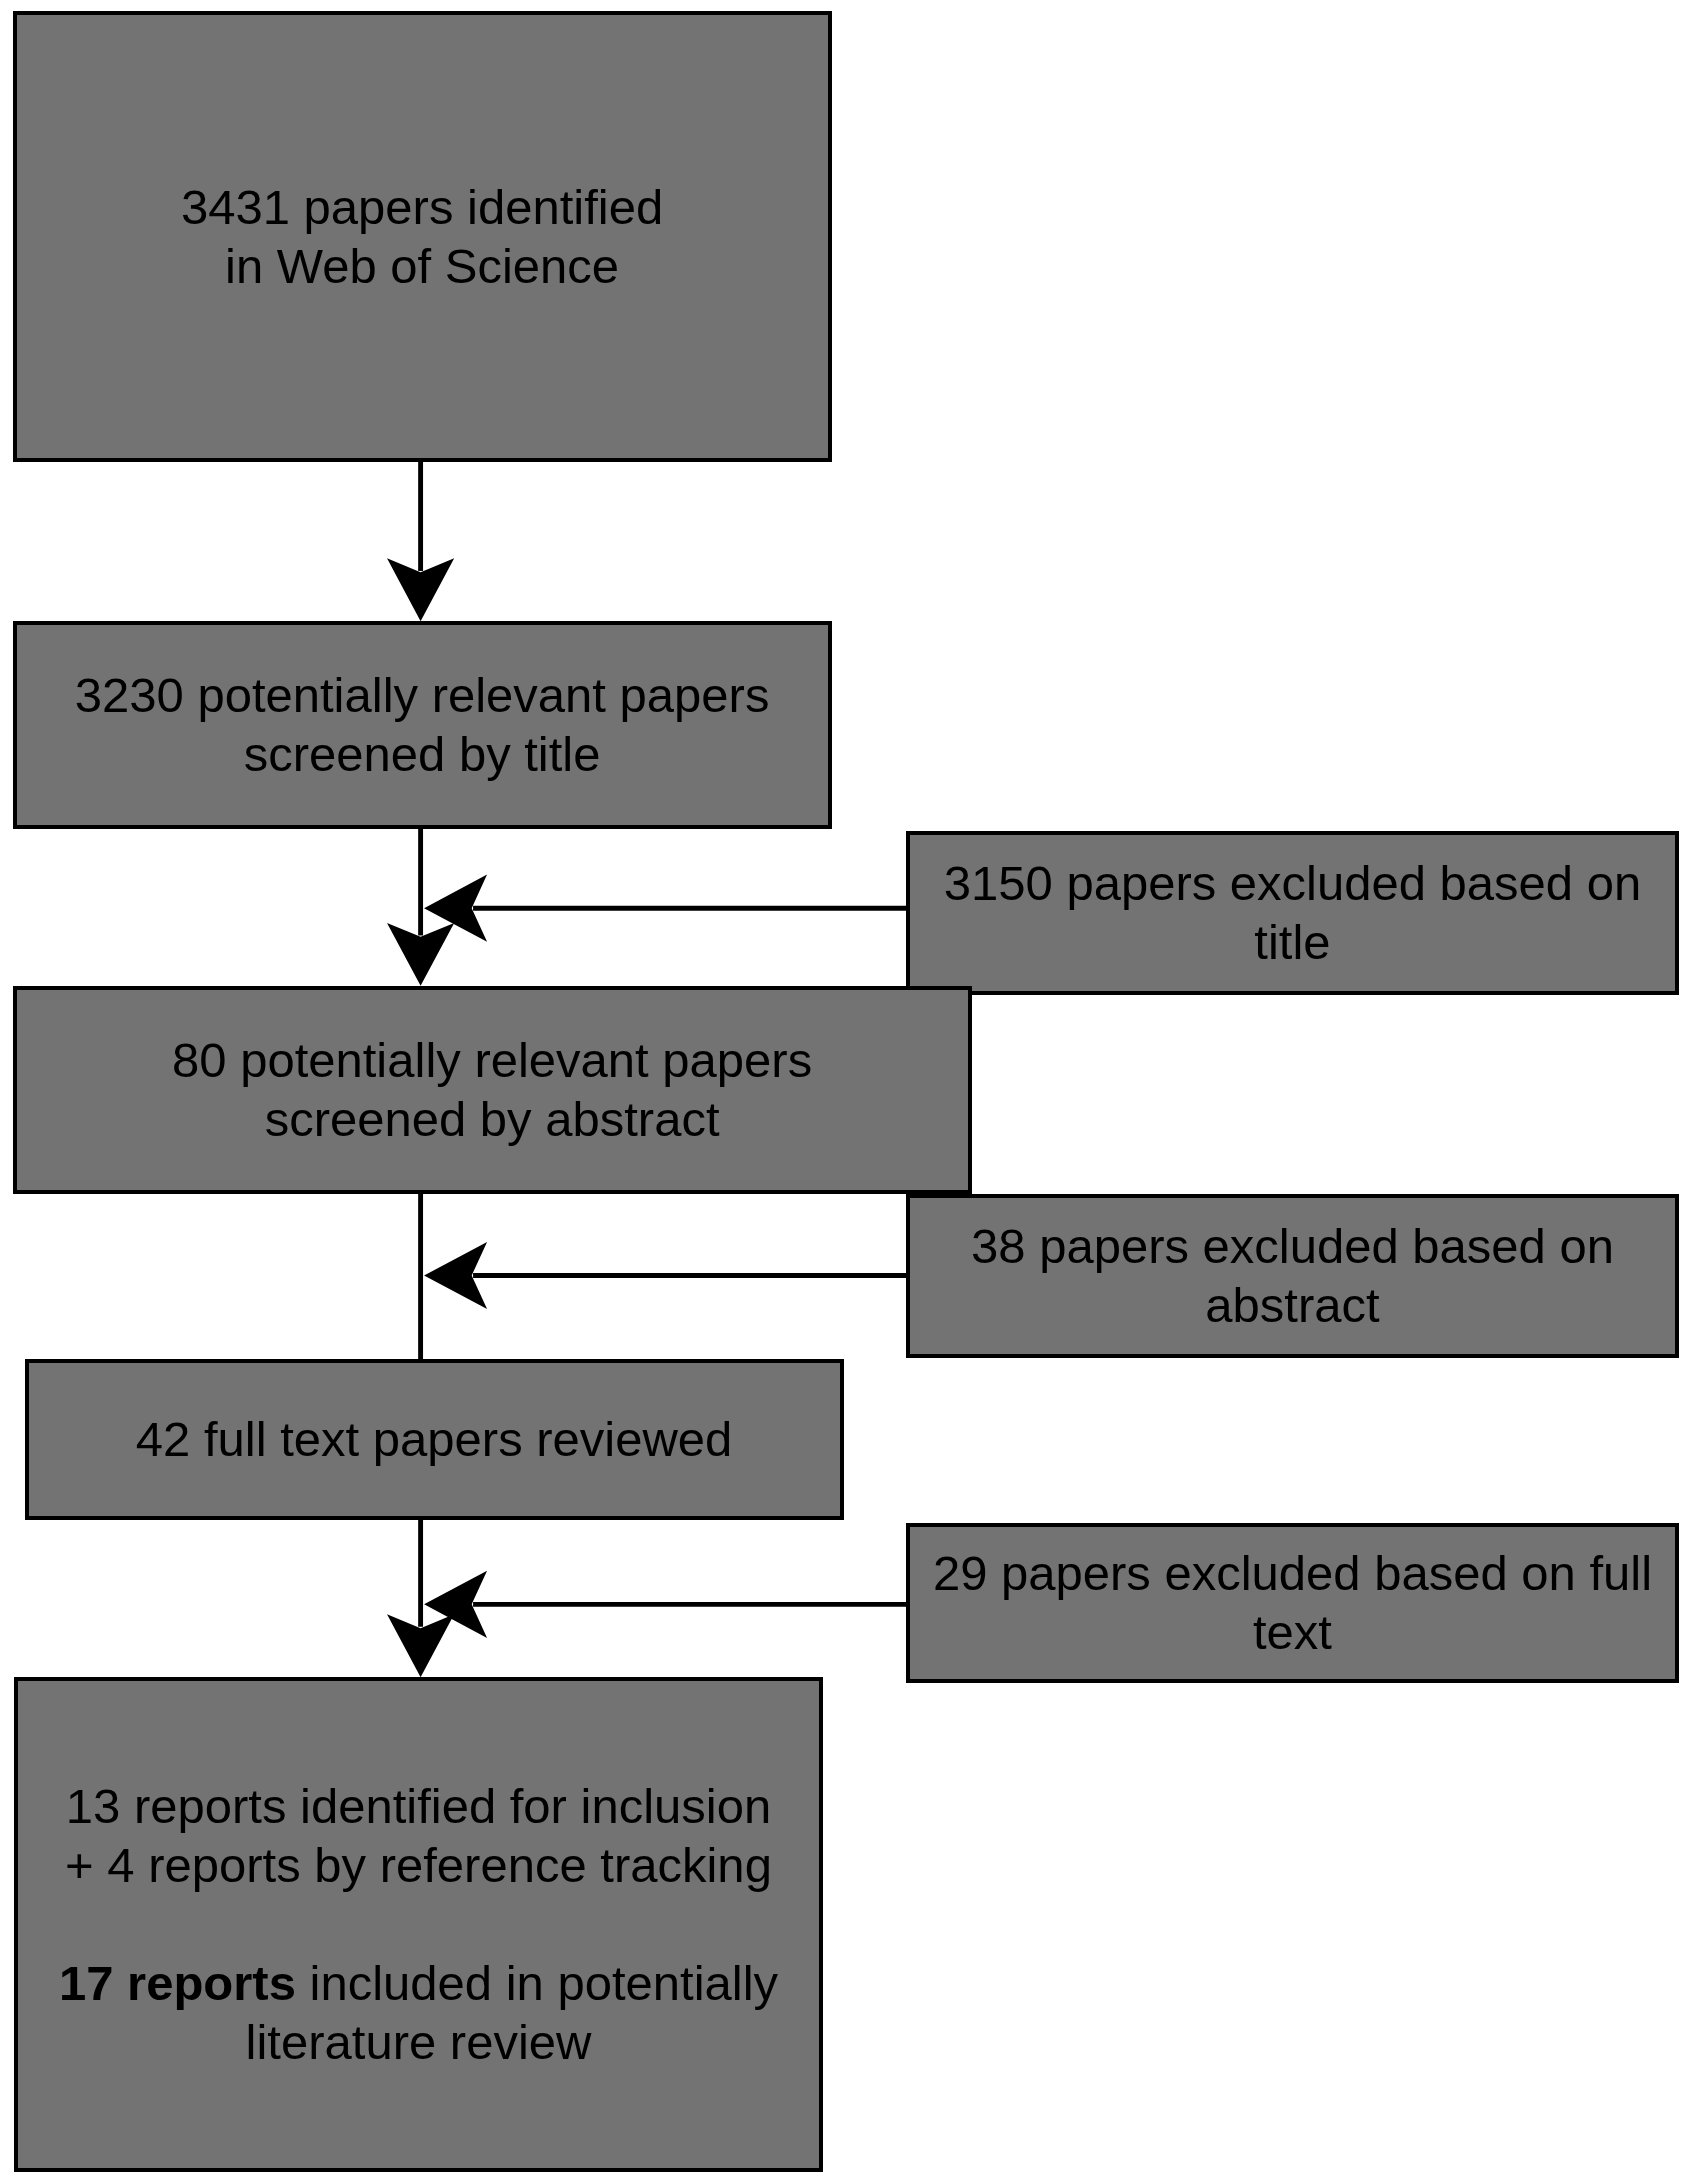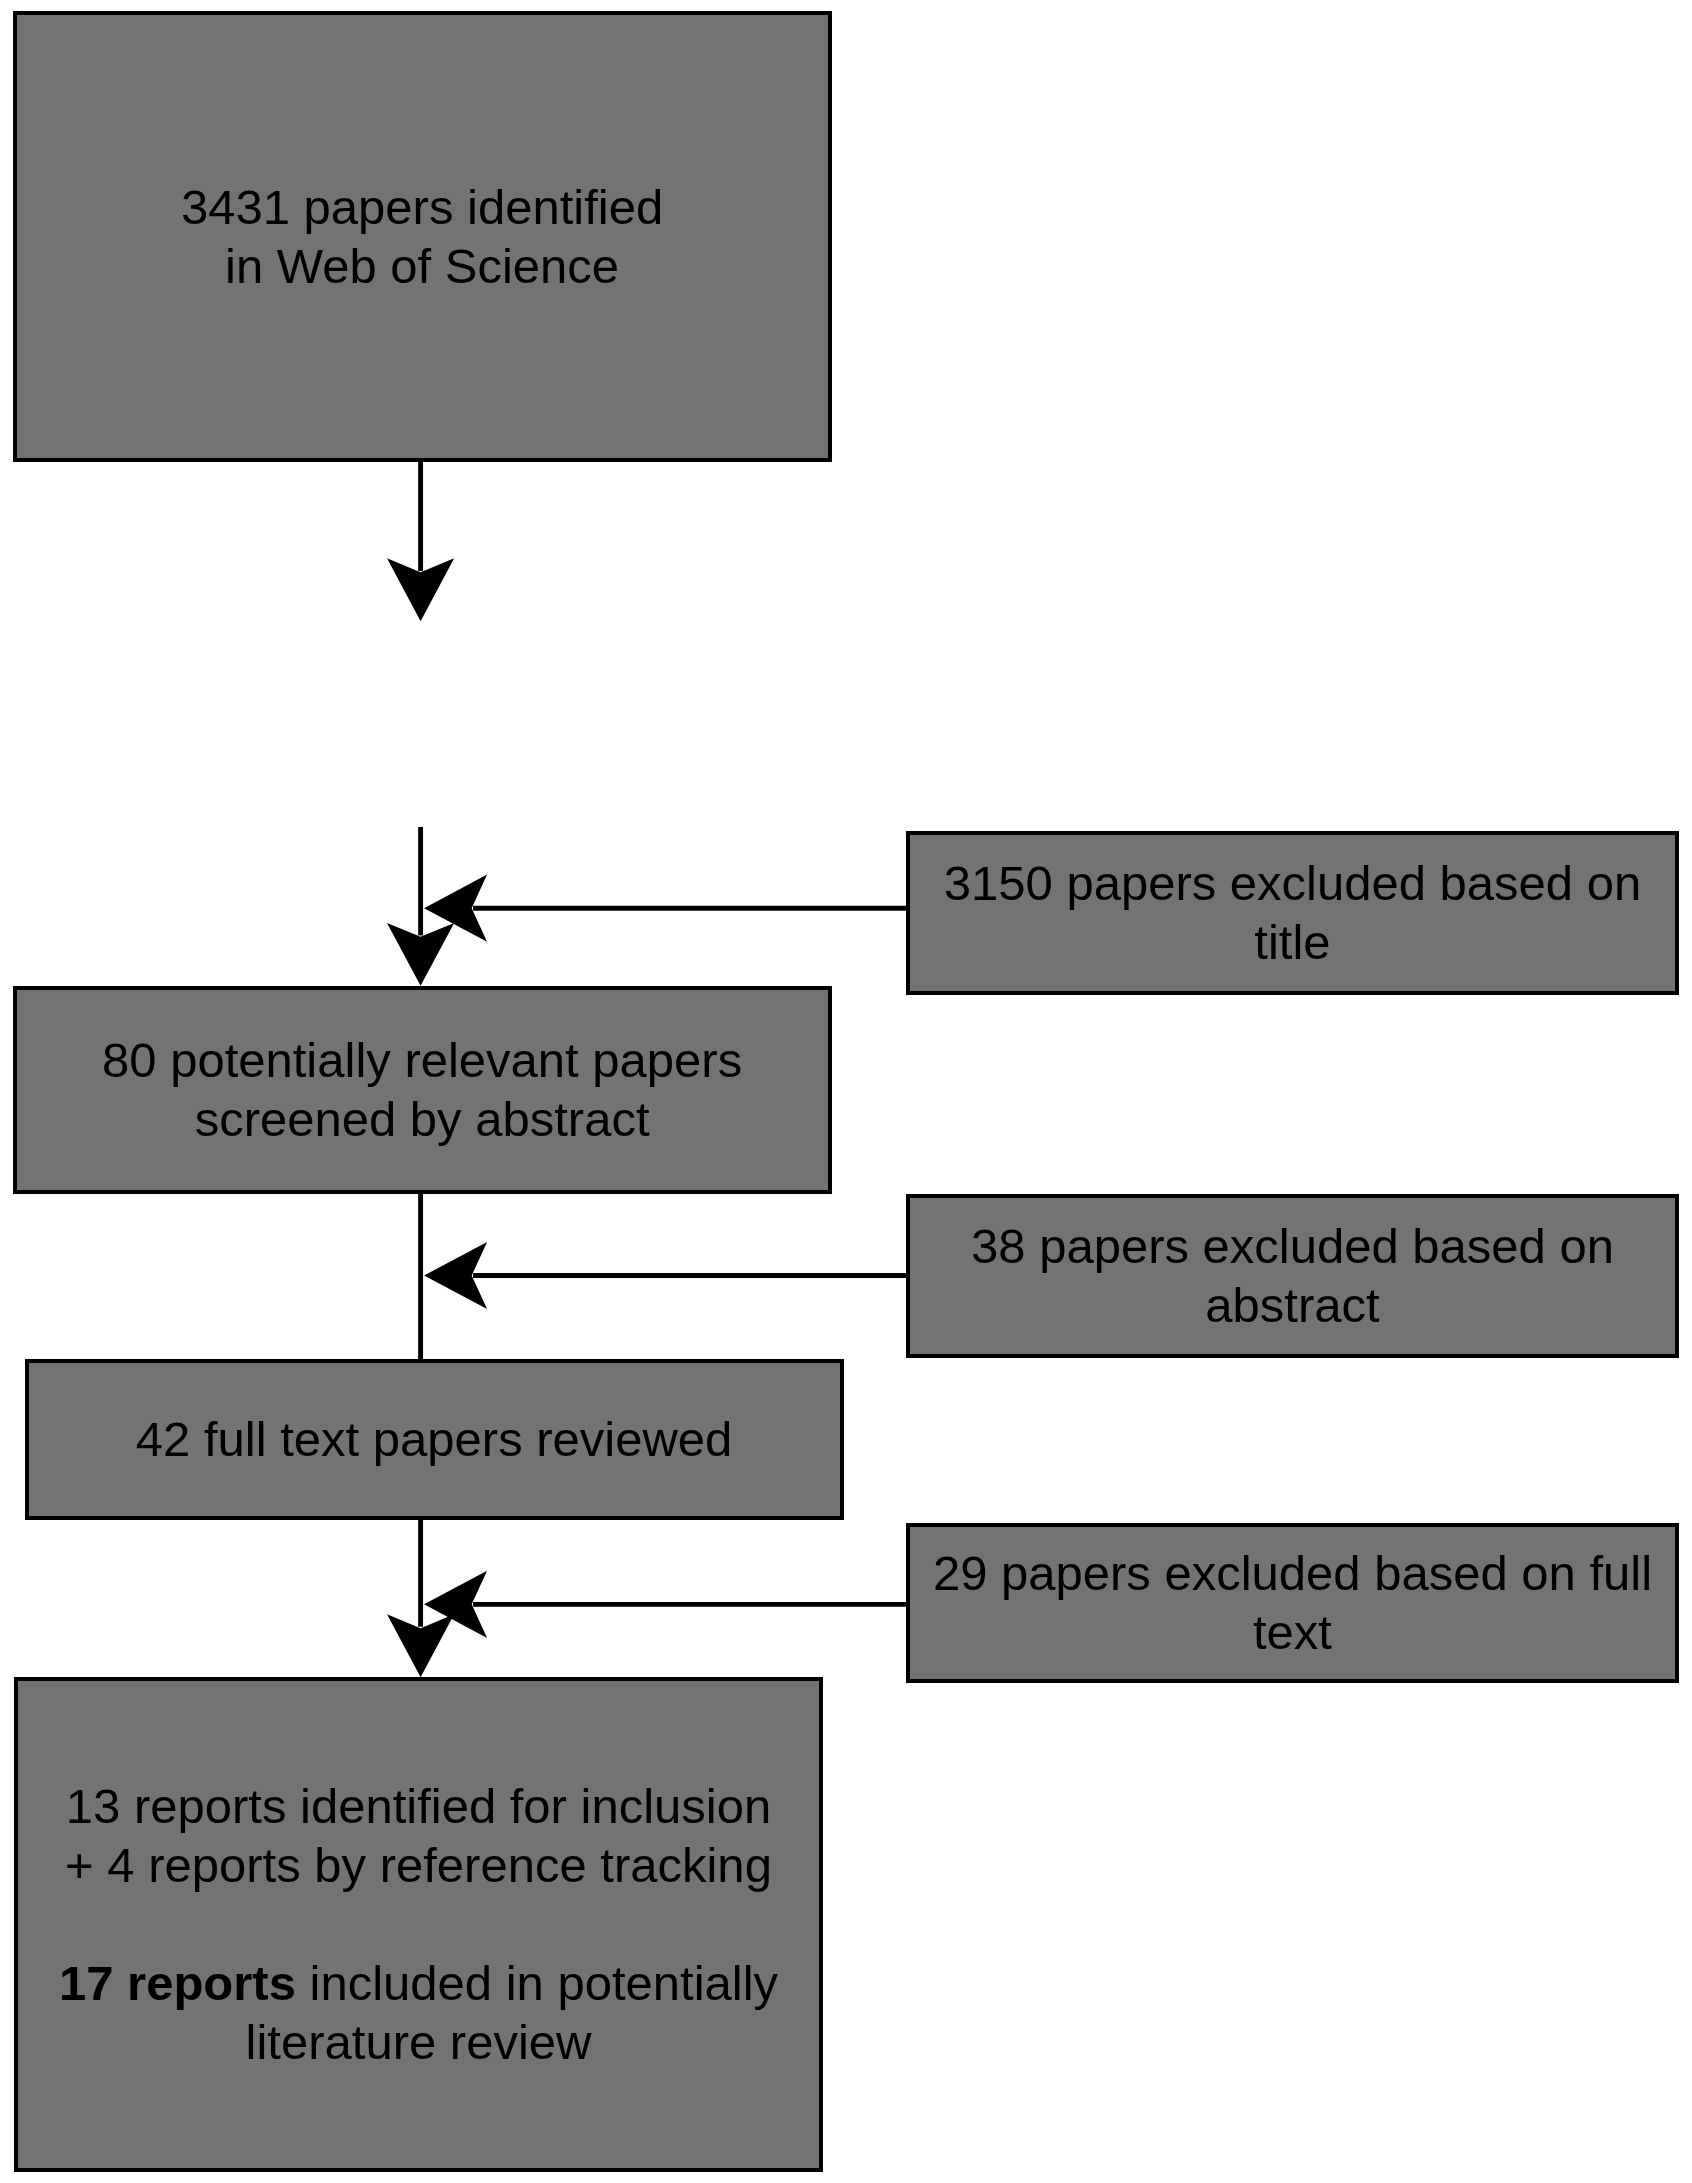--- a/index.html
+++ b/index.html
@@ -32,21 +32,21 @@
   .tline {
     height: 59px;
     line-height: 59px;
     white-space: nowrap;
   }
   .bold { font-weight: bold; }
 
   
   .box-identified        { left: 12.6px;   top: 11.2px;   width: 819px; height: 451px; }
   .box-title-screened    { left: 12.6px;   top: 621px;  width: 819px; height: 208px; }
-  .box-abstract-screened { left: 12.6px;   top: 986px; width: 819px; height: 208px; }
+  .box-abstract-screened { left: 12.6px;   top: 986px; width: 959px; height: 208px; }
   .box-fulltext-reviewed { left: 12.6px;   top: 1359px; width: 819px; height: 161px; margin-left: 12px; }
   .box-included          { left: 14px;   top: 1677px; width: 809px; height: 495px; justify-content: center; }
 
   
   .box-excluded-title    { left: 906px; top: 831px; width: 773px; height: 164px; }
   .box-excluded-abstract { left: 906px; top: 1194px; width: 773px; height: 164px; }
   .box-excluded-fulltext { left: 906px; top: 1523px; width: 773px; height: 160px; }
 </style>
 </head>
 <body>
@@ -74,20 +74,24 @@
 
     <line x1="676" y1="2293" x2="1298" y2="2293" stroke-width="7" stroke="#000000"></line>
     <polygon points="606,2293 696,2245 674,2293 696,2341" fill="#000000"></polygon>
   </svg>
 
   <div class="box box-identified">
     <div class="tline">3431 papers identified</div>
     <div class="tline">in Web of Science</div>
   </div>
 
+  <div class="box box-title-screened">
+    <div class="tline">3230 potentially relevant papers</div>
+    <div class="tline">screened by title</div>
+  </div>
 
   <div class="box box-excluded-title">
     <div class="tline">3150 papers excluded based on</div>
     <div class="tline">title</div>
   </div>
 
   <div class="box box-abstract-screened">
     <div class="tline">80 potentially relevant papers</div>
     <div class="tline">screened by abstract</div>
   </div>

